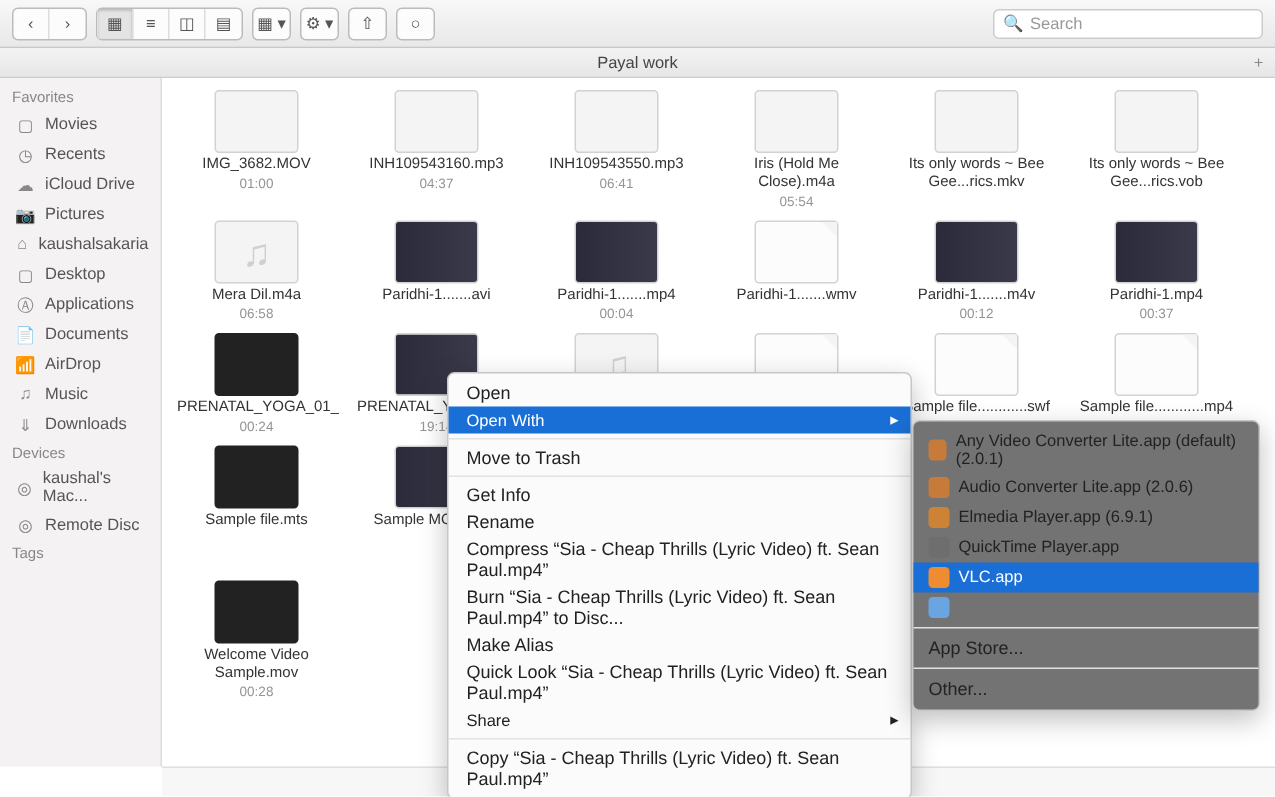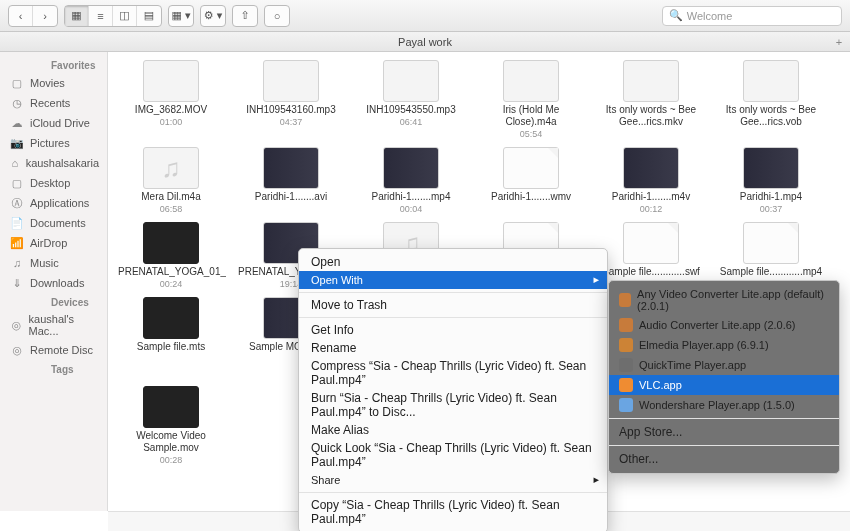--- a/index.html
+++ b/index.html
@@ -7,21 +7,21 @@
 .toolbar { height:32px; background:linear-gradient(#f8f8f8,#e8e8e8); border-bottom:1px solid #c8c8c8; display:flex; align-items:center; padding:0 8px; gap:6px; }
 .btn-group { display:flex; border:1px solid #bbb; border-radius:4px; background:#fcfcfc; }
 .tbtn { width:24px; height:20px; display:flex; align-items:center; justify-content:center; border-right:1px solid #ddd; color:#555; }
 .tbtn:last-child { border-right:none; }
 .tbtn.active { background:#e4e4e4; box-shadow:inset 0 1px 2px rgba(0,0,0,.2); }
 .search-box { margin-left:auto; width:180px; height:20px; border:1px solid #ccc; border-radius:4px; background:#fff; display:flex; align-items:center; padding-left:6px; color:#999; gap:4px; }
 .titlebar { height:20px; background:linear-gradient(#f3f3f3,#e6e6e6); border-bottom:1px solid #ccc; text-align:center; line-height:20px; font-size:11px; color:#444; position:relative; }
 .addtab { position:absolute; right:2px; top:1px; width:18px; height:18px; display:flex; align-items:center; justify-content:center; color:#888; }
 .main { display:flex; height:459px; }
 .sidebar { width:108px; background:#f4f2f2; border-right:1px solid #dcdcdc; padding-top:4px; font-size:11px; color:#555; }
-.sb-h { color:#888; font-weight:700; padding:4px 8px 2px; font-size:10px;margin-left:43px; }
+.sb-h { color:#888; font-weight:400; padding:4px 8px 2px; font-size:10px; }
 .sb-i { padding:3px 8px 3px 10px; display:flex; align-items:center; gap:6px; }
 .sb-i .ic { width:14px; height:14px; display:inline-flex; align-items:center; justify-content:center; color:#888; }
 .content { flex:1; background:#fff; overflow:hidden; position:relative; }
 .grid { padding:4px 8px; display:grid; grid-template-columns:repeat(6,110px); gap:4px 10px; }
 .item { width:110px; text-align:center; }
 .thumb { width:56px; height:42px; margin:4px auto 2px; border:1px solid #d2d2d2; background:#f4f4f4; display:flex; align-items:center; justify-content:center; color:#d0d0d0; font-size:26px; border-radius:3px; }
 .thumb.dark { background:#222; border-color:#222; }
 .thumb.doc { background:#fcfcfc; position:relative; }
 .thumb.doc::after { content:""; position:absolute; top:0; right:0; border-style:solid; border-width:0 10px 10px 0; border-color:transparent #f4f4f4 transparent transparent; }
 .thumb.photo { background:linear-gradient(90deg,#2a2a3a,#3a3a4a); }
@@ -62,21 +62,21 @@
       <div class="tbtn">⚙ ▾</div>
     </div>
   <div class="btn-group">
       <div class="tbtn">⇧</div>
     </div>
   <div class="btn-group">
       <div class="tbtn">○</div>
     </div>
   <div class="search-box">
     <span>🔍</span>
-    <span>Welcome</span>
+    <span>Search</span>
   </div>
 </div>
 
 <div class="titlebar">
   <span>Payal work</span>
   <div class="addtab">+</div>
 </div>
 
 <div class="main">
   <div class="sidebar">
@@ -306,21 +306,20 @@
     <div class="sub-i ">
        <span class="app-ic" style="background:#6e6e6e"></span>
        <span>QuickTime Player.app</span>
      </div>
     <div class="sub-i hi">
        <span class="app-ic" style="background:#ef8c32"></span>
        <span>VLC.app</span>
      </div>
     <div class="sub-i ">
        <span class="app-ic" style="background:#6aa5e2"></span>
-       <span>Wondershare Player.app (1.5.0)</span>
      </div>
     <div class="ctx-sep"></div>
   <div class="sub-i">App Store...</div>
   <div class="ctx-sep"></div>
   <div class="sub-i">Other...</div>
   </div>
 
 <div class="pathbar" id="pathbar">
     <span>📁 Macintosh HDD</span>
     <span class="chev">›</span>

